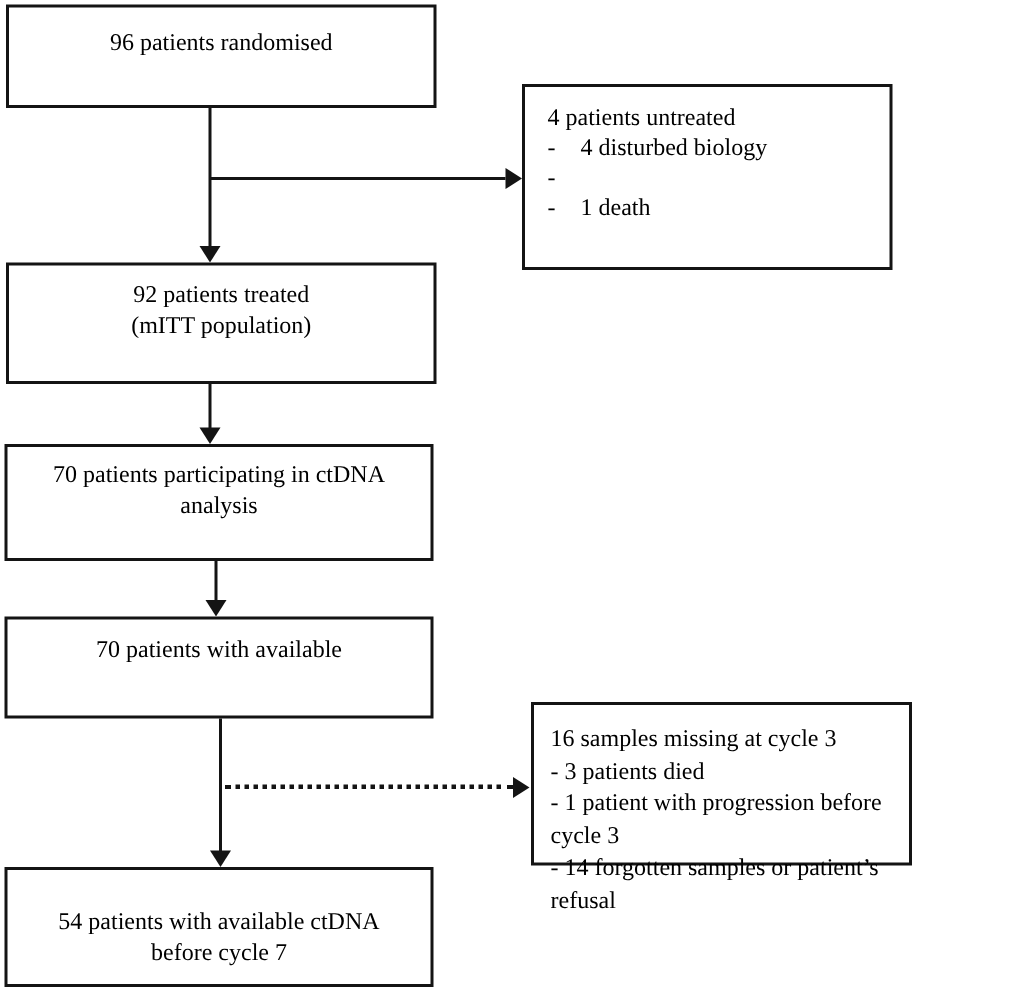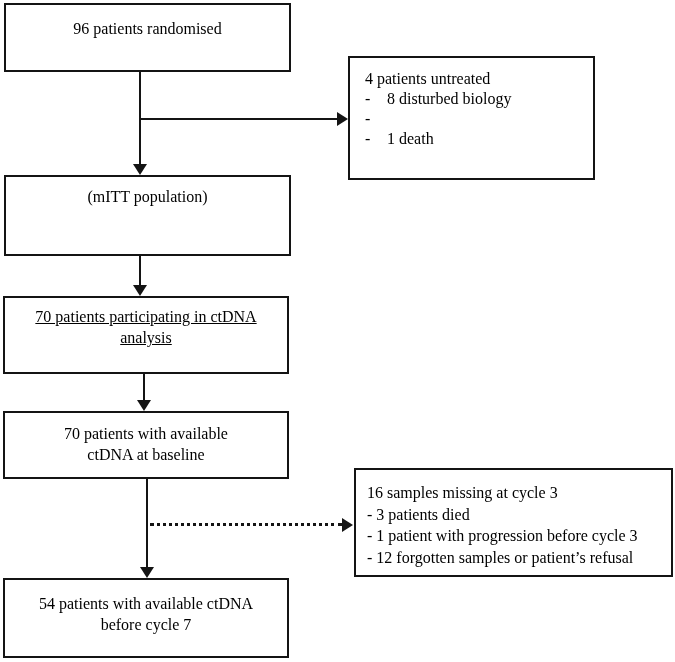--- a/index.html
+++ b/index.html
@@ -73,62 +73,62 @@
   <div class="vline" style="left:139px; top:72px; height:93px;"></div>
   <div class="arrow-down" style="left:133px; top:164px;"></div>
 
   <div class="hline" style="left:140px; top:118px; width:197px;"></div>
   <div class="arrow-right" style="left:337px; top:112px;"></div>
 
   <div class="box" style="left:348px; top:56px; width:247px; height:124px; padding:10px 8px 0 15px;">
     <div>4 patients untreated</div>
     <div class="list-row">
       <span class="dash">-</span>
-      <span>8 disturbed biology</span>
+      <span>4 disturbed biology</span>
     </div>
     <div class="list-row">
       <span class="dash">-</span>
     </div>
     <div class="list-row">
       <span class="dash">-</span>
       <span>1 death</span>
     </div>
   </div>
 
   <div class="box center" style="left:4px; top:175px; width:287px; height:81px; padding-top:9px;">
+    <div>92 patients treated</div>
     <div>(mITT population)</div>
   </div>
 
   <div class="vline" style="left:139px; top:256px; height:31px;"></div>
   <div class="arrow-down" style="left:133px; top:285px;"></div>
 
-  <div class="box center" style="left:3px; top:296px; width:286px; height:78px; padding-top:8px;text-decoration:underline;">
+  <div class="box center" style="left:3px; top:296px; width:286px; height:78px; padding-top:8px;">
     <div>70 patients participating in ctDNA</div>
     <div>analysis</div>
   </div>
 
   <div class="vline" style="left:143px; top:374px; height:28px;"></div>
   <div class="arrow-down" style="left:137px; top:400px;"></div>
 
   <div class="box center" style="left:3px; top:411px; width:286px; height:68px; padding-top:10px;">
     <div>70 patients with available</div>
-    <div>ctDNA at baseline</div>
   </div>
 
   <div class="vline" style="left:146px; top:479px; height:89px;"></div>
   <div class="arrow-down" style="left:140px; top:567px;"></div>
 
   <div class="dotline" style="left:150px; top:523px; width:192px;"></div>
   <div class="arrow-right" style="left:342px; top:518px;"></div>
 
-  <div class="box" style="left:354px; top:468px; width:319px; height:109px; padding:12px 6px 0 11px;">
+  <div class="box" style="left:354px; top:468px; width:254px; height:109px; padding:12px 6px 0 11px;">
     <div class="plain-row">16 samples missing at cycle 3</div>
     <div class="plain-row">- 3 patients died</div>
     <div class="plain-row">- 1 patient with progression before cycle 3</div>
-    <div class="plain-row">- 12 forgotten samples or patient’s refusal</div>
+    <div class="plain-row">- 14 forgotten samples or patient’s refusal</div>
   </div>
 
-  <div class="box center" style="left:3px; top:578px; width:286px; height:80px; padding-top:13px;">
+  <div class="box center" style="left:3px; top:578px; width:286px; height:80px; padding-top:24px;">
     <div>54 patients with available ctDNA</div>
     <div>before cycle 7</div>
   </div>
 
 </div>
 
 </body></html>

